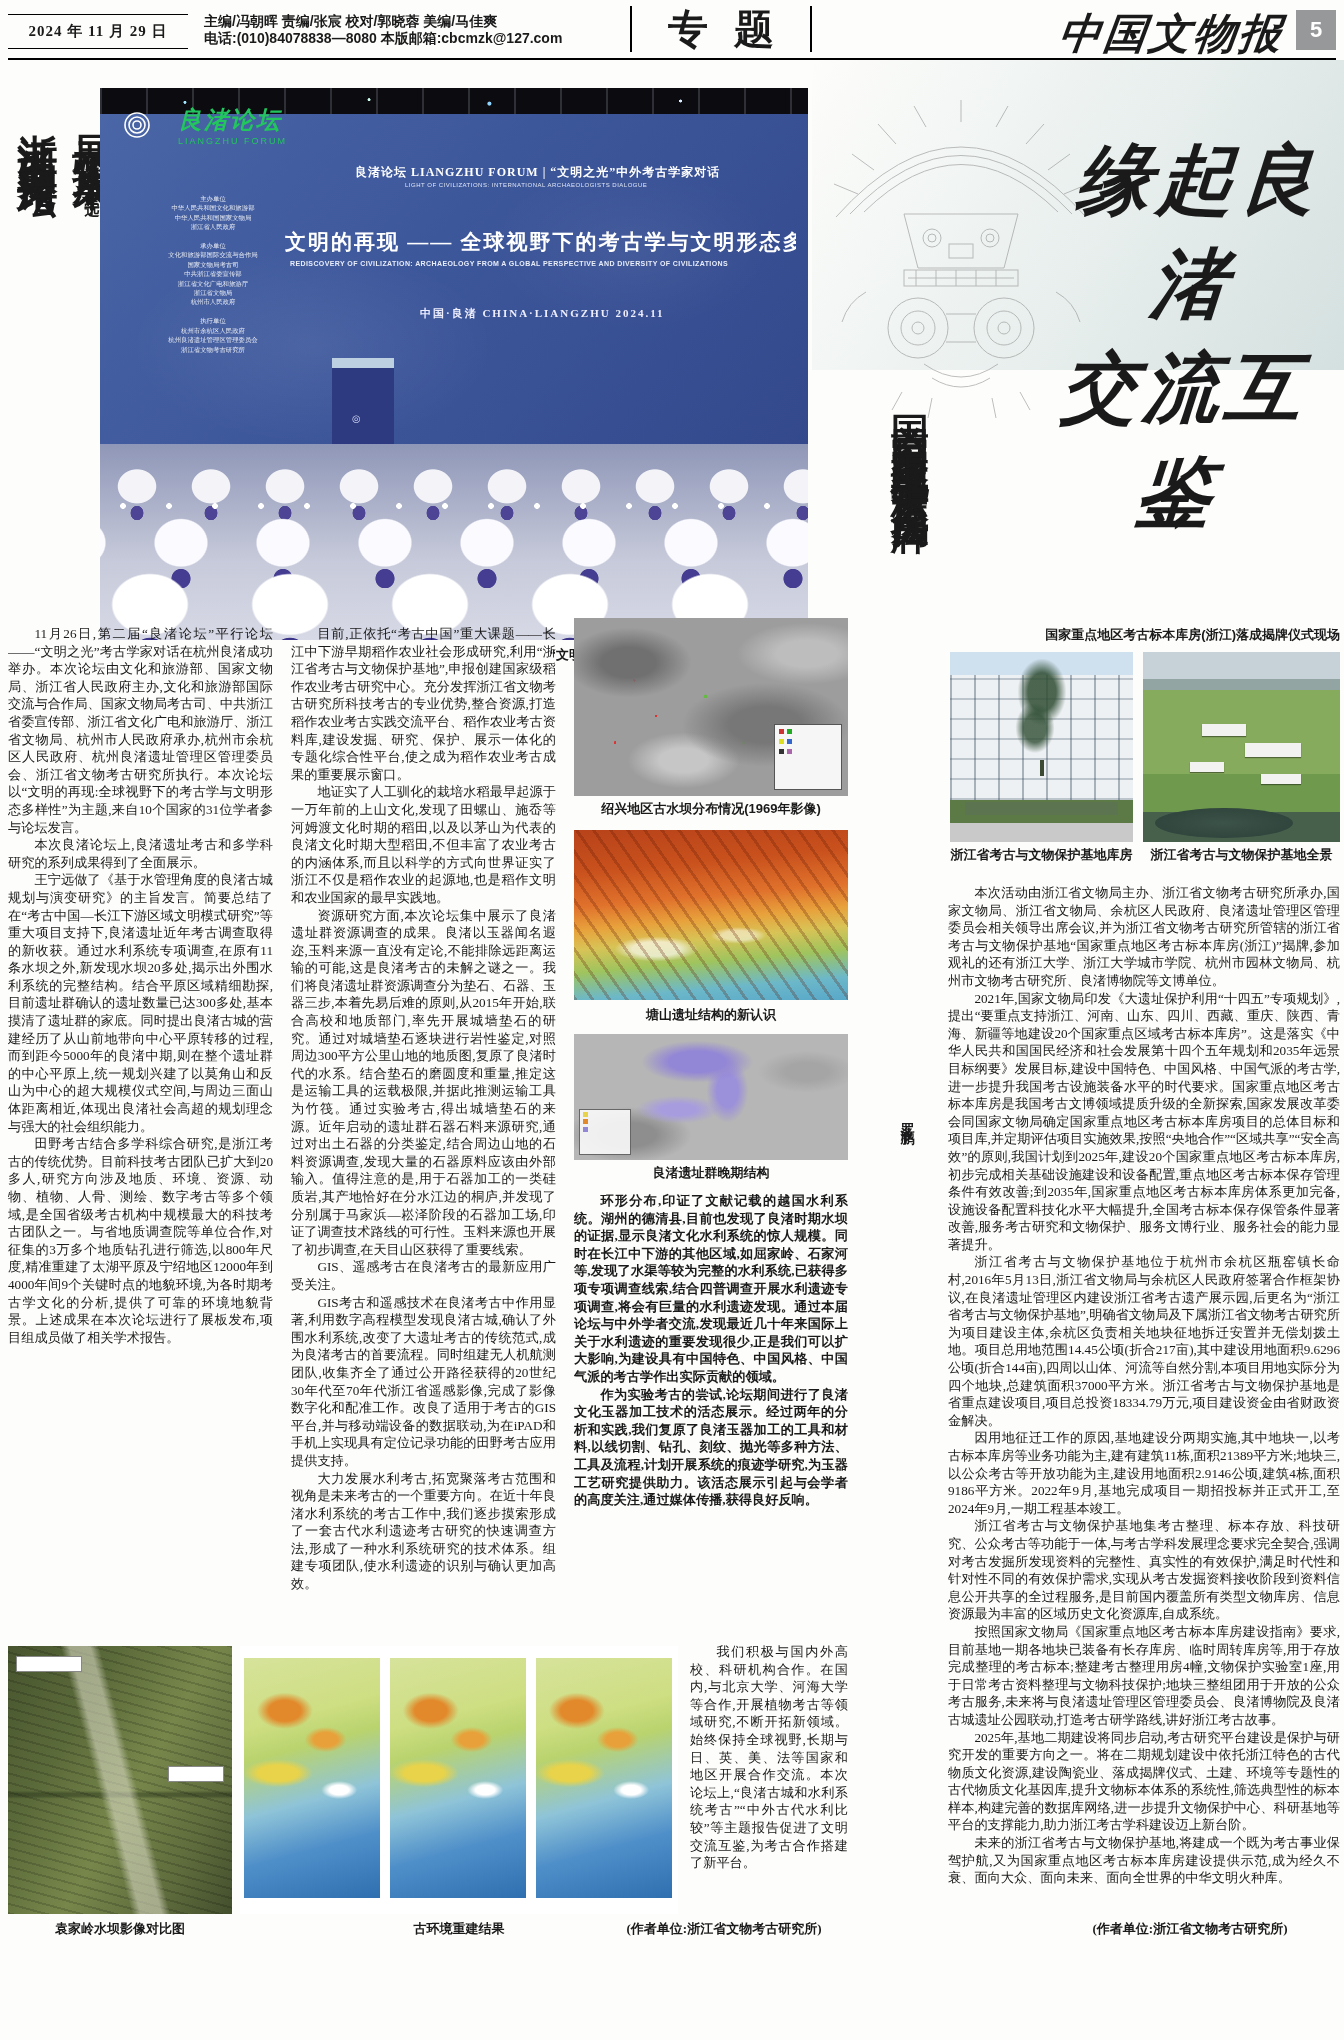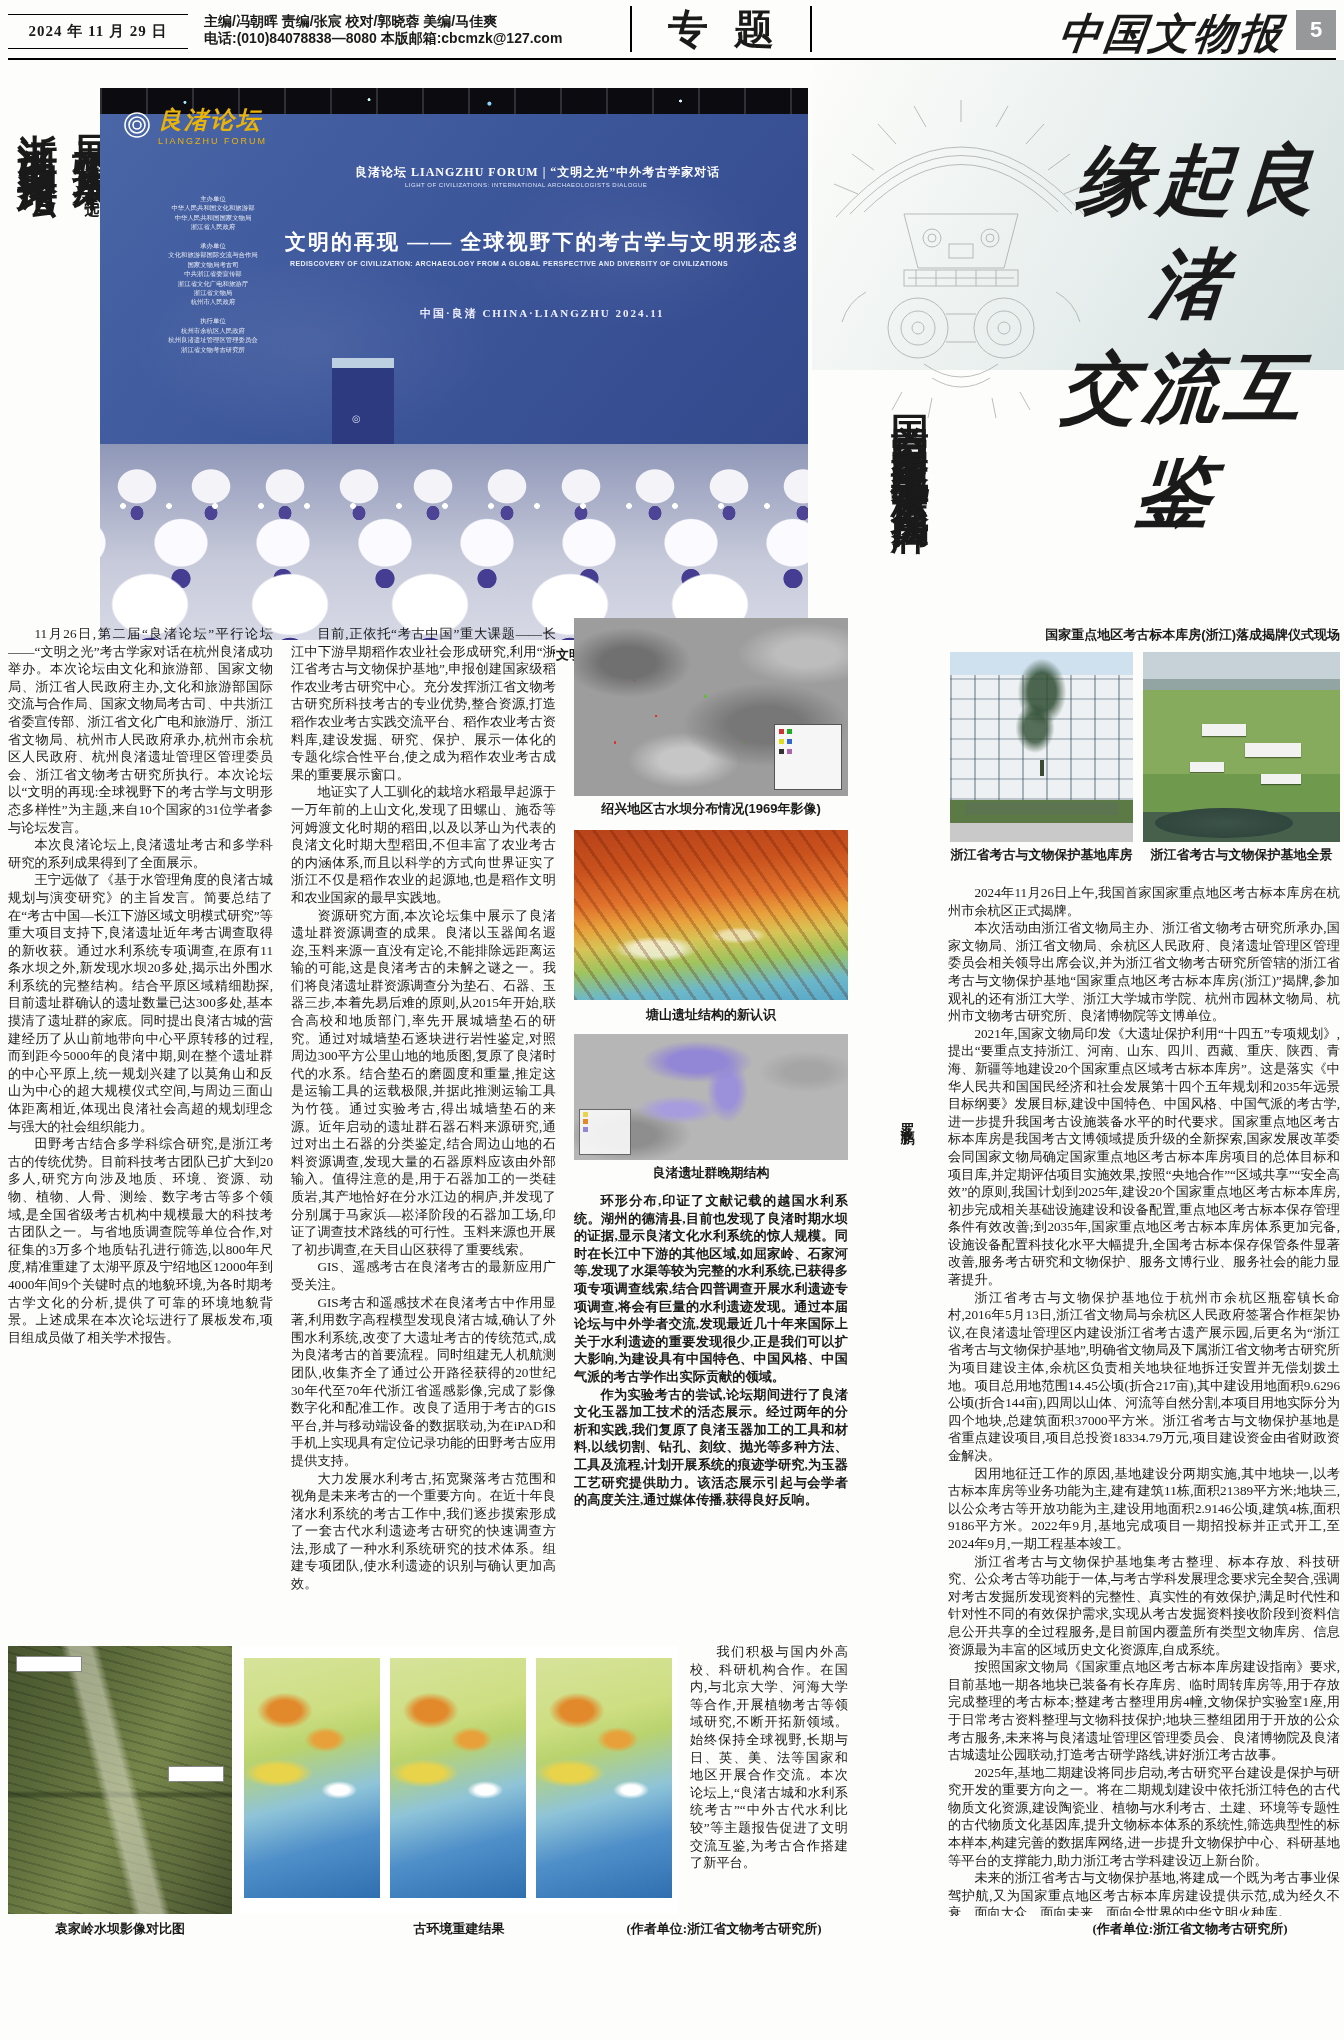--- a/index.html
+++ b/index.html
@@ -30,21 +30,21 @@
      background-image:radial-gradient(circle 3px at 12% 55%,#9fe8ff 40%,transparent 60%),
        radial-gradient(circle 3px at 38% 45%,#cfe 40%,transparent 60%),
        radial-gradient(circle 4px at 55% 60%,#8fd4ff 40%,transparent 60%),
        radial-gradient(circle 3px at 82% 50%,#def 40%,transparent 60%),
        repeating-linear-gradient(90deg,rgba(70,70,80,.6) 0 2px,transparent 2px 46px);}
   .screen{position:absolute;left:0;top:26px;right:0;height:332px;
      background:linear-gradient(130deg,#4a66a6 0%,#3d579b 45%,#33498c 100%);}
   .screen:after{content:"";position:absolute;inset:0;
      background:radial-gradient(ellipse 260px 140px at 30% 70%,rgba(255,255,255,.07),transparent 70%),
                 radial-gradient(ellipse 200px 120px at 75% 40%,rgba(255,255,255,.05),transparent 70%);}
-  .scr-logo{position:absolute;left:22px;top:16px;color:#eab308;display:flex;gap:6px;align-items:center;}
+  .scr-logo{position:absolute;left:22px;top:16px;color:#22c55e;display:flex;gap:26px;align-items:center;}
   .scr-logo .cn{font-size:24px;font-weight:bold;font-style:italic;letter-spacing:2px;}
   .scr-logo .en{font-size:9px;letter-spacing:2px;font-family:"Liberation Sans",sans-serif;display:block;}
   .scr-head{position:absolute;left:255px;top:76px;right:20px;color:#fff;font-size:12px;font-weight:bold;
             letter-spacing:1px;white-space:nowrap;overflow:hidden;}
   .scr-head-en{position:absolute;left:305px;top:94px;right:20px;color:#dfe6f7;font-size:6px;
             font-family:"Liberation Sans",sans-serif;letter-spacing:.5px;white-space:nowrap;overflow:hidden;}
   .scr-title{position:absolute;left:185px;top:140px;right:12px;color:#fff;font-size:21px;font-weight:900;
             letter-spacing:2px;white-space:nowrap;overflow:hidden;}
   .scr-title-en{position:absolute;left:190px;top:172px;right:12px;color:#e8edfa;font-size:7px;font-weight:bold;
             font-family:"Liberation Sans",sans-serif;letter-spacing:.4px;white-space:nowrap;overflow:hidden;}
@@ -288,28 +288,27 @@
     <div class="bld" style="left:30%;top:38%;width:44px;height:12px;"></div>
     <div class="bld" style="left:52%;top:48%;width:56px;height:14px;"></div>
     <div class="bld" style="left:24%;top:58%;width:34px;height:10px;"></div>
     <div class="bld" style="left:60%;top:64%;width:40px;height:10px;"></div>
     <div class="pond"></div>
   </div>
   <div class="caption cap-center" style="left:950px;top:846px;width:183px;">浙江省考古与文物保护基地库房</div>
   <div class="caption cap-center" style="left:1143px;top:846px;width:197px;">浙江省考古与文物保护基地全景</div>
 
   <div class="bcol rtext">
-    <p>2024年11月26日上午,我国首家国家重点地区考古标本库房在杭州市余杭区正式揭牌。</p>
     <p>本次活动由浙江省文物局主办、浙江省文物考古研究所承办,国家文物局、浙江省文物局、余杭区人民政府、良渚遗址管理区管理委员会相关领导出席会议,并为浙江省文物考古研究所管辖的浙江省考古与文物保护基地“国家重点地区考古标本库房(浙江)”揭牌,参加观礼的还有浙江大学、浙江大学城市学院、杭州市园林文物局、杭州市文物考古研究所、良渚博物院等文博单位。</p>
     <p>2021年,国家文物局印发《大遗址保护利用“十四五”专项规划》,提出“要重点支持浙江、河南、山东、四川、西藏、重庆、陕西、青海、新疆等地建设20个国家重点区域考古标本库房”。这是落实《中华人民共和国国民经济和社会发展第十四个五年规划和2035年远景目标纲要》发展目标,建设中国特色、中国风格、中国气派的考古学,进一步提升我国考古设施装备水平的时代要求。国家重点地区考古标本库房是我国考古文博领域提质升级的全新探索,国家发展改革委会同国家文物局确定国家重点地区考古标本库房项目的总体目标和项目库,并定期评估项目实施效果,按照“央地合作”“区域共享”“安全高效”的原则,我国计划到2025年,建设20个国家重点地区考古标本库房,初步完成相关基础设施建设和设备配置,重点地区考古标本保存管理条件有效改善;到2035年,国家重点地区考古标本库房体系更加完备,设施设备配置科技化水平大幅提升,全国考古标本保存保管条件显著改善,服务考古研究和文物保护、服务文博行业、服务社会的能力显著提升。</p>
     <p>浙江省考古与文物保护基地位于杭州市余杭区瓶窑镇长命村,2016年5月13日,浙江省文物局与余杭区人民政府签署合作框架协议,在良渚遗址管理区内建设浙江省考古遗产展示园,后更名为“浙江省考古与文物保护基地”,明确省文物局及下属浙江省文物考古研究所为项目建设主体,余杭区负责相关地块征地拆迁安置并无偿划拨土地。项目总用地范围14.45公顷(折合217亩),其中建设用地面积9.6296公顷(折合144亩),四周以山体、河流等自然分割,本项目用地实际分为四个地块,总建筑面积37000平方米。浙江省考古与文物保护基地是省重点建设项目,项目总投资18334.79万元,项目建设资金由省财政资金解决。</p>
     <p>因用地征迁工作的原因,基地建设分两期实施,其中地块一,以考古标本库房等业务功能为主,建有建筑11栋,面积21389平方米;地块三,以公众考古等开放功能为主,建设用地面积2.9146公顷,建筑4栋,面积9186平方米。2022年9月,基地完成项目一期招投标并正式开工,至2024年9月,一期工程基本竣工。</p>
     <p>浙江省考古与文物保护基地集考古整理、标本存放、科技研究、公众考古等功能于一体,与考古学科发展理念要求完全契合,强调对考古发掘所发现资料的完整性、真实性的有效保护,满足时代性和针对性不同的有效保护需求,实现从考古发掘资料接收阶段到资料信息公开共享的全过程服务,是目前国内覆盖所有类型文物库房、信息资源最为丰富的区域历史文化资源库,自成系统。</p>
     <p>按照国家文物局《国家重点地区考古标本库房建设指南》要求,目前基地一期各地块已装备有长存库房、临时周转库房等,用于存放完成整理的考古标本;整建考古整理用房4幢,文物保护实验室1座,用于日常考古资料整理与文物科技保护;地块三整组团用于开放的公众考古服务,未来将与良渚遗址管理区管理委员会、良渚博物院及良渚古城遗址公园联动,打造考古研学路线,讲好浙江考古故事。</p>
-    <p>2025年,基地二期建设将同步启动,考古研究平台建设是保护与研究开发的重要方向之一。将在二期规划建设中依托浙江特色的古代物质文化资源,建设陶瓷业、植物与水利考古、土建、环境等专题性的古代物质文化基因库,提升文物标本体系的系统性,筛选典型性的标本样本,构建完善的数据库网络,进一步提升文物保护中心、科研基地等平台的支撑能力,助力浙江考古学科建设迈上新台阶。</p>
+    <p>2025年,基地二期建设将同步启动,考古研究平台建设是保护与研究开发的重要方向之一。将在二期规划建设中依托浙江特色的古代物质文化资源,建设陶瓷业、落成揭牌仪式、土建、环境等专题性的古代物质文化基因库,提升文物标本体系的系统性,筛选典型性的标本样本,构建完善的数据库网络,进一步提升文物保护中心、科研基地等平台的支撑能力,助力浙江考古学科建设迈上新台阶。</p>
     <p>未来的浙江省考古与文物保护基地,将建成一个既为考古事业保驾护航,又为国家重点地区考古标本库房建设提供示范,成为经久不衰、面向大众、面向未来、面向全世界的中华文明火种库。</p>
   </div>
   <div class="sig" style="position:absolute;left:1040px;top:1920px;width:300px;">(作者单位:浙江省文物考古研究所)</div>
 
   <div class="bcol" style="left:8px;top:625px;width:265px;height:1007px;">
     <p>11月26日,第二届“良渚论坛”平行论坛——“文明之光”考古学家对话在杭州良渚成功举办。本次论坛由文化和旅游部、国家文物局、浙江省人民政府主办,文化和旅游部国际交流与合作局、国家文物局考古司、中共浙江省委宣传部、浙江省文化广电和旅游厅、浙江省文物局、杭州市人民政府承办,杭州市余杭区人民政府、杭州良渚遗址管理区管理委员会、浙江省文物考古研究所执行。本次论坛以“文明的再现:全球视野下的考古学与文明形态多样性”为主题,来自10个国家的31位学者参与论坛发言。</p>
     <p>本次良渚论坛上,良渚遗址考古和多学科研究的系列成果得到了全面展示。</p>
     <p>王宁远做了《基于水管理角度的良渚古城规划与演变研究》的主旨发言。简要总结了在“考古中国—长江下游区域文明模式研究”等重大项目支持下,良渚遗址近年考古调查取得的新收获。通过水利系统专项调查,在原有11条水坝之外,新发现水坝20多处,揭示出外围水利系统的完整结构。结合平原区域精细勘探,目前遗址群确认的遗址数量已达300多处,基本摸清了遗址群的家底。同时提出良渚古城的营建经历了从山前地带向中心平原转移的过程,而到距今5000年的良渚中期,则在整个遗址群的中心平原上,统一规划兴建了以莫角山和反山为中心的超大规模仪式空间,与周边三面山体距离相近,体现出良渚社会高超的规划理念与强大的社会组织能力。</p>
     <p>田野考古结合多学科综合研究,是浙江考古的传统优势。目前科技考古团队已扩大到20多人,研究方向涉及地质、环境、资源、动物、植物、人骨、测绘、数字考古等多个领域,是全国省级考古机构中规模最大的科技考古团队之一。与省地质调查院等单位合作,对征集的3万多个地质钻孔进行筛选,以800年尺度,精准重建了太湖平原及宁绍地区12000年到4000年间9个关键时点的地貌环境,为各时期考古学文化的分析,提供了可靠的环境地貌背景。上述成果在本次论坛进行了展板发布,项目组成员做了相关学术报告。</p>
   </div>

